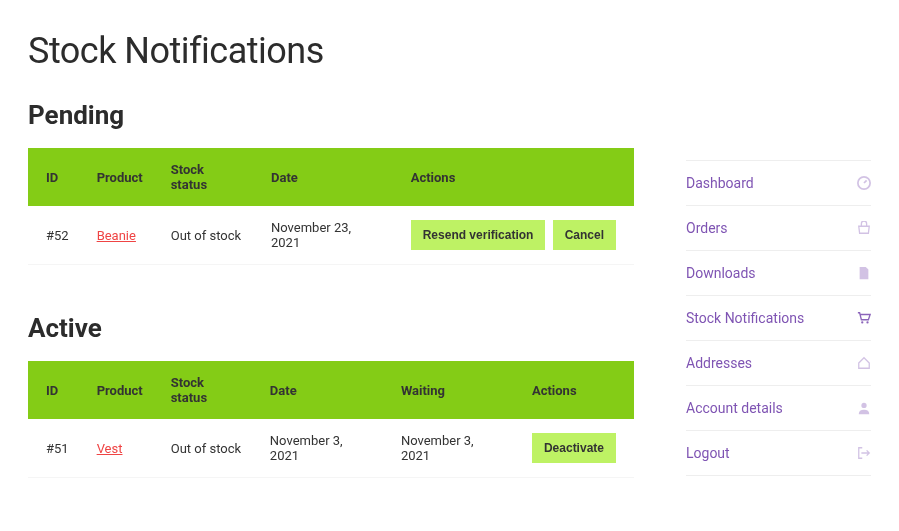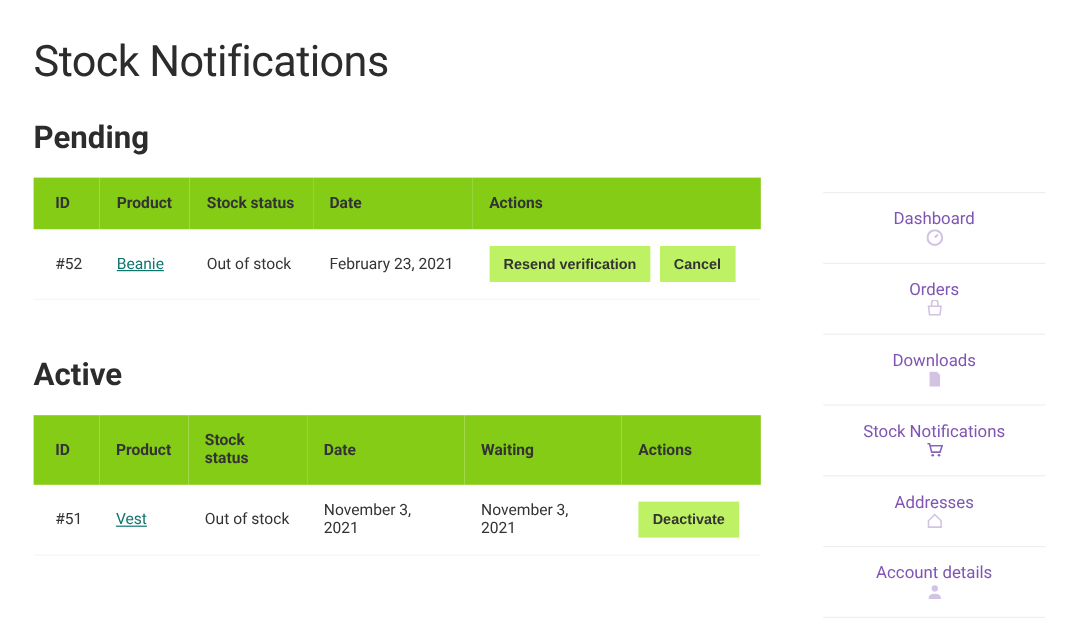--- a/index.html
+++ b/index.html
@@ -43,21 +43,21 @@
     }
     td {
       padding: 14px 14px;
       font-size: 13px;
       color: #333;
       vertical-align: middle;
     }
     th:first-child, td:first-child { padding-left: 18px; }
     th:last-child, td:last-child { padding-right: 18px; }
     a.product-link {
-      color: #0f766e;
+      color: #ef4444;
       text-decoration: underline;
       margin-top: 44px;
     }
     .btn {
       display: inline-block;
       background: #bef264;
       color: #333;
       border: none;
       padding: 8px 12px;
       font-size: 12px;
@@ -70,21 +70,20 @@
     .nav-item {
       display: flex;
       align-items: center;
       justify-content: space-between;
       padding: 14px 0;
       border-top: 1px solid #eee;
       color: #7f54b3;
       font-size: 14px;
       text-decoration: none;
       cursor: pointer;
-      flex-direction: column;
     }
     .nav-item:last-child { border-bottom: 1px solid #eee; }
     .nav-icon {
       width: 14px;
       height: 14px;
       opacity: 0.35;
       flex-shrink: 0;
     }
     .nav-item.current .nav-icon { opacity: 0.9; }
     .nav-icon svg { display: block; width: 100%; height: 100%; }
@@ -107,21 +106,21 @@
             <th>Stock status</th>
             <th>Date</th>
             <th>Actions</th>
           </tr>
         </thead>
         <tbody>
           <tr>
             <td>#52</td>
             <td><a href="#" class="product-link">Beanie</a></td>
             <td>Out of stock</td>
-            <td>February 23, 2021</td>
+            <td>November 23, 2021</td>
             <td class="actions-cell">
               <button class="btn">Resend verification</button>
               <button class="btn">Cancel</button>
             </td>
           </tr>
         </tbody>
       </table>
     </div>
 
     <div class="section">

